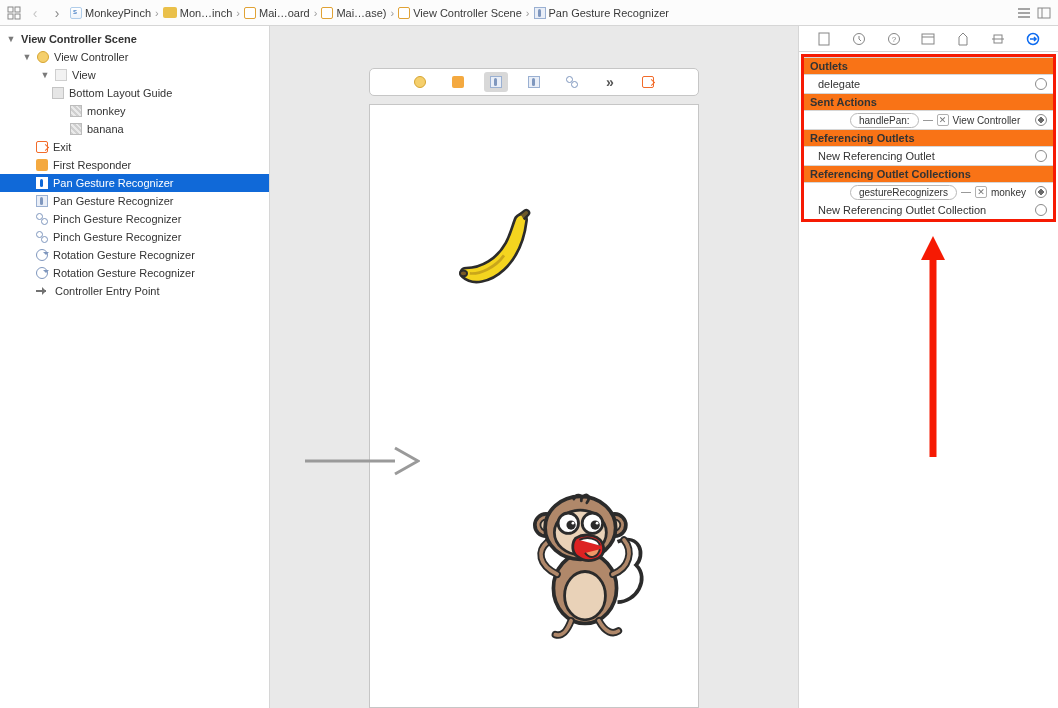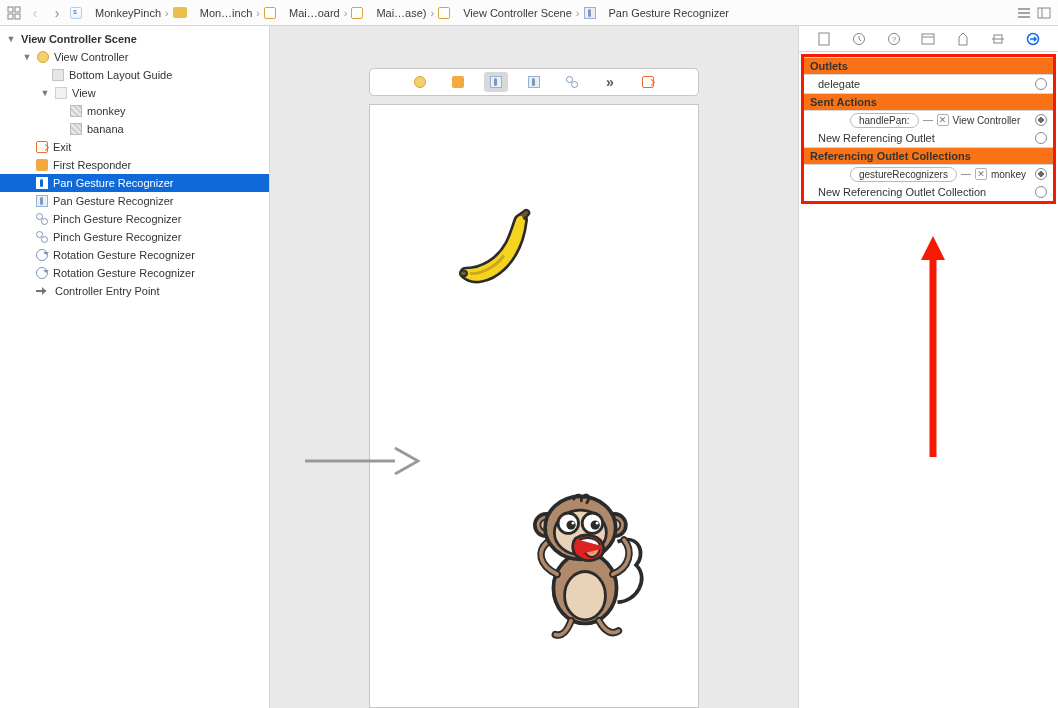--- a/index.html
+++ b/index.html
@@ -2,21 +2,21 @@
 <html><head>
 <meta charset="utf-8">
 <style>
   * { box-sizing: border-box; margin: 0; padding: 0; }
   body { font-family: -apple-system, "Helvetica Neue", Arial, sans-serif; font-size: 11px; color: #333; background: #fff; width: 1058px; height: 708px; overflow: hidden; }
   .app { display: flex; flex-direction: column; width: 100%; height: 100%; }
 
   
   .toolbar { display: flex; align-items: center; height: 26px; border-bottom: 1px solid #d6d6d6; background: #fcfcfc; padding: 0 6px; gap: 4px; }
   .crumbs { display: flex; align-items: center; gap: 2px; flex: 1; overflow: hidden; }
-  .crumb { display: flex; align-items: center; gap: 13px; color: #3a3a3a; white-space: nowrap; }
+  .crumb { display: flex; align-items: center; gap: 3px; color: #3a3a3a; white-space: nowrap; }
   .crumb-sep { color: #9a9a9a; padding: 0 2px; }
   .nav-arrow { width: 18px; text-align: center; color: #888; font-size: 14px; }
   .nav-arrow.disabled { color: #c6c6c6; }
   .tb-icon { width: 16px; height: 16px; display: inline-flex; align-items: center; justify-content: center; color: #888; font-size: 12px; }
 
   
   .swift-icon { width: 12px; height: 12px; border-radius: 2px; background: linear-gradient(#fff,#eef4fb); border: 1px solid #b0cdea; display: inline-block; position: relative; }
   .swift-icon::after { content: "s"; font-size: 8px; color: #2f6fbd; position: absolute; left: 2px; top: -1px; }
   .folder-icon { width: 14px; height: 11px; background: #eac04a; border-radius: 2px; display: inline-block; position: relative; }
   .folder-icon::before { content: ""; position: absolute; top: -3px; left: 0; width: 6px; height: 3px; background: #eac04a; border-radius: 1px 1px 0 0; }
@@ -147,28 +147,28 @@
     <div class="outline">
       <div class="row bold" style="padding-left:6px">
           <span class="disc open"></span>
           <span>View Controller Scene</span>
         </div>
       <div class="row" style="padding-left:22px">
           <span class="disc open"></span>
           <span class="vc-icon"></span>
           <span>View Controller</span>
         </div>
-      <div class="row" style="padding-left:52px">
-          <span class="lg-icon"></span>
-          <span>Bottom Layout Guide</span>
-        </div>
       <div class="row" style="padding-left:40px">
           <span class="disc open"></span>
           <span class="view-icon"></span>
           <span>View</span>
+        </div>
+      <div class="row" style="padding-left:52px">
+          <span class="lg-icon"></span>
+          <span>Bottom Layout Guide</span>
         </div>
       <div class="row" style="padding-left:70px">
           <span class="img-icon"></span>
           <span>monkey</span>
         </div>
       <div class="row" style="padding-left:70px">
           <span class="img-icon"></span>
           <span>banana</span>
         </div>
       <div class="row" style="padding-left:36px">
@@ -337,20 +337,21 @@
 
           <div class="sect-head">Sent Actions</div>
           <div class="sect-row">
             <span class="pill">handlePan:</span>
             <span class="link-line"></span>
             <span class="link-x">✕</span>
             <span style="font-size:10px">View Controller</span>
             <span class="o-ring filled"></span>
           </div>
 
+          <div class="sect-head">Referencing Outlets</div>
           <div class="sect-row">
             <span style="padding-left:8px">New Referencing Outlet</span>
             <span class="o-ring"></span>
           </div>
 
           <div class="sect-head">Referencing Outlet Collections</div>
           <div class="sect-row">
             <span class="pill">gestureRecognizers</span>
             <span class="link-line"></span>
             <span class="link-x">✕</span>

